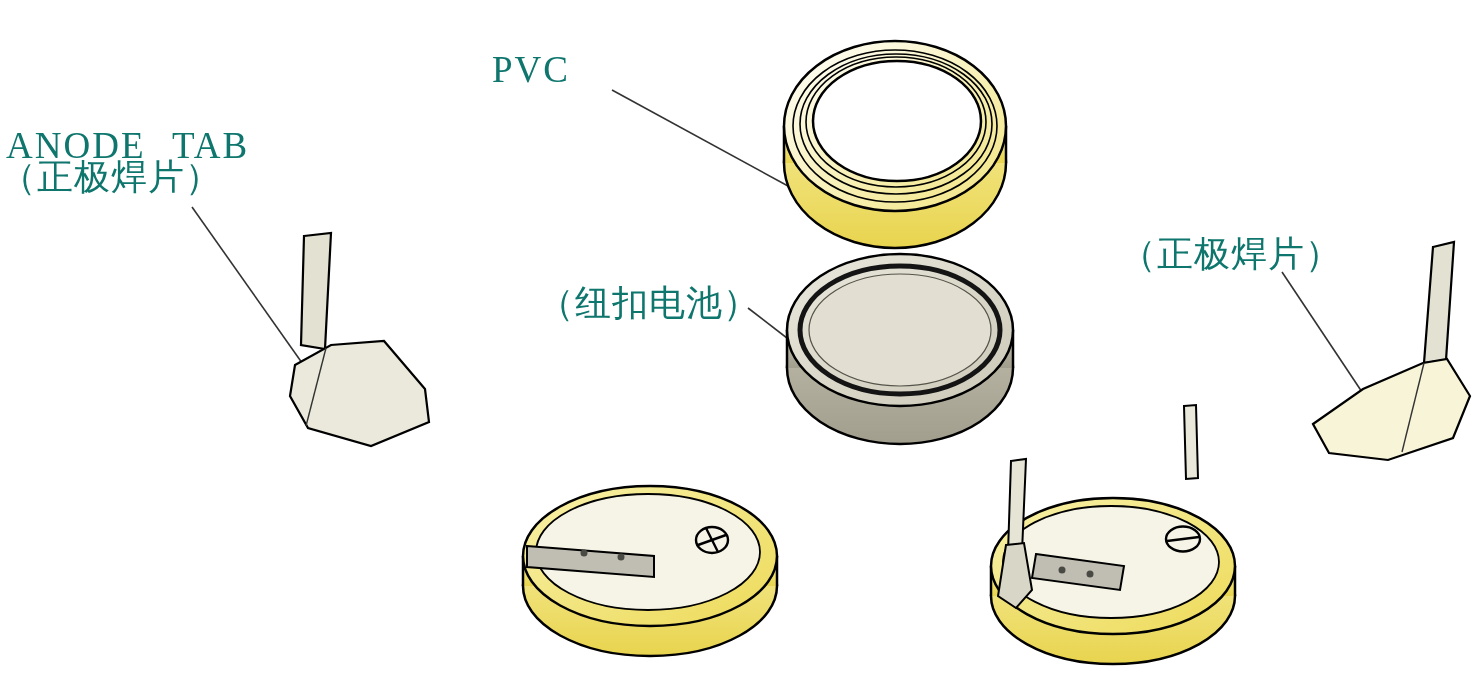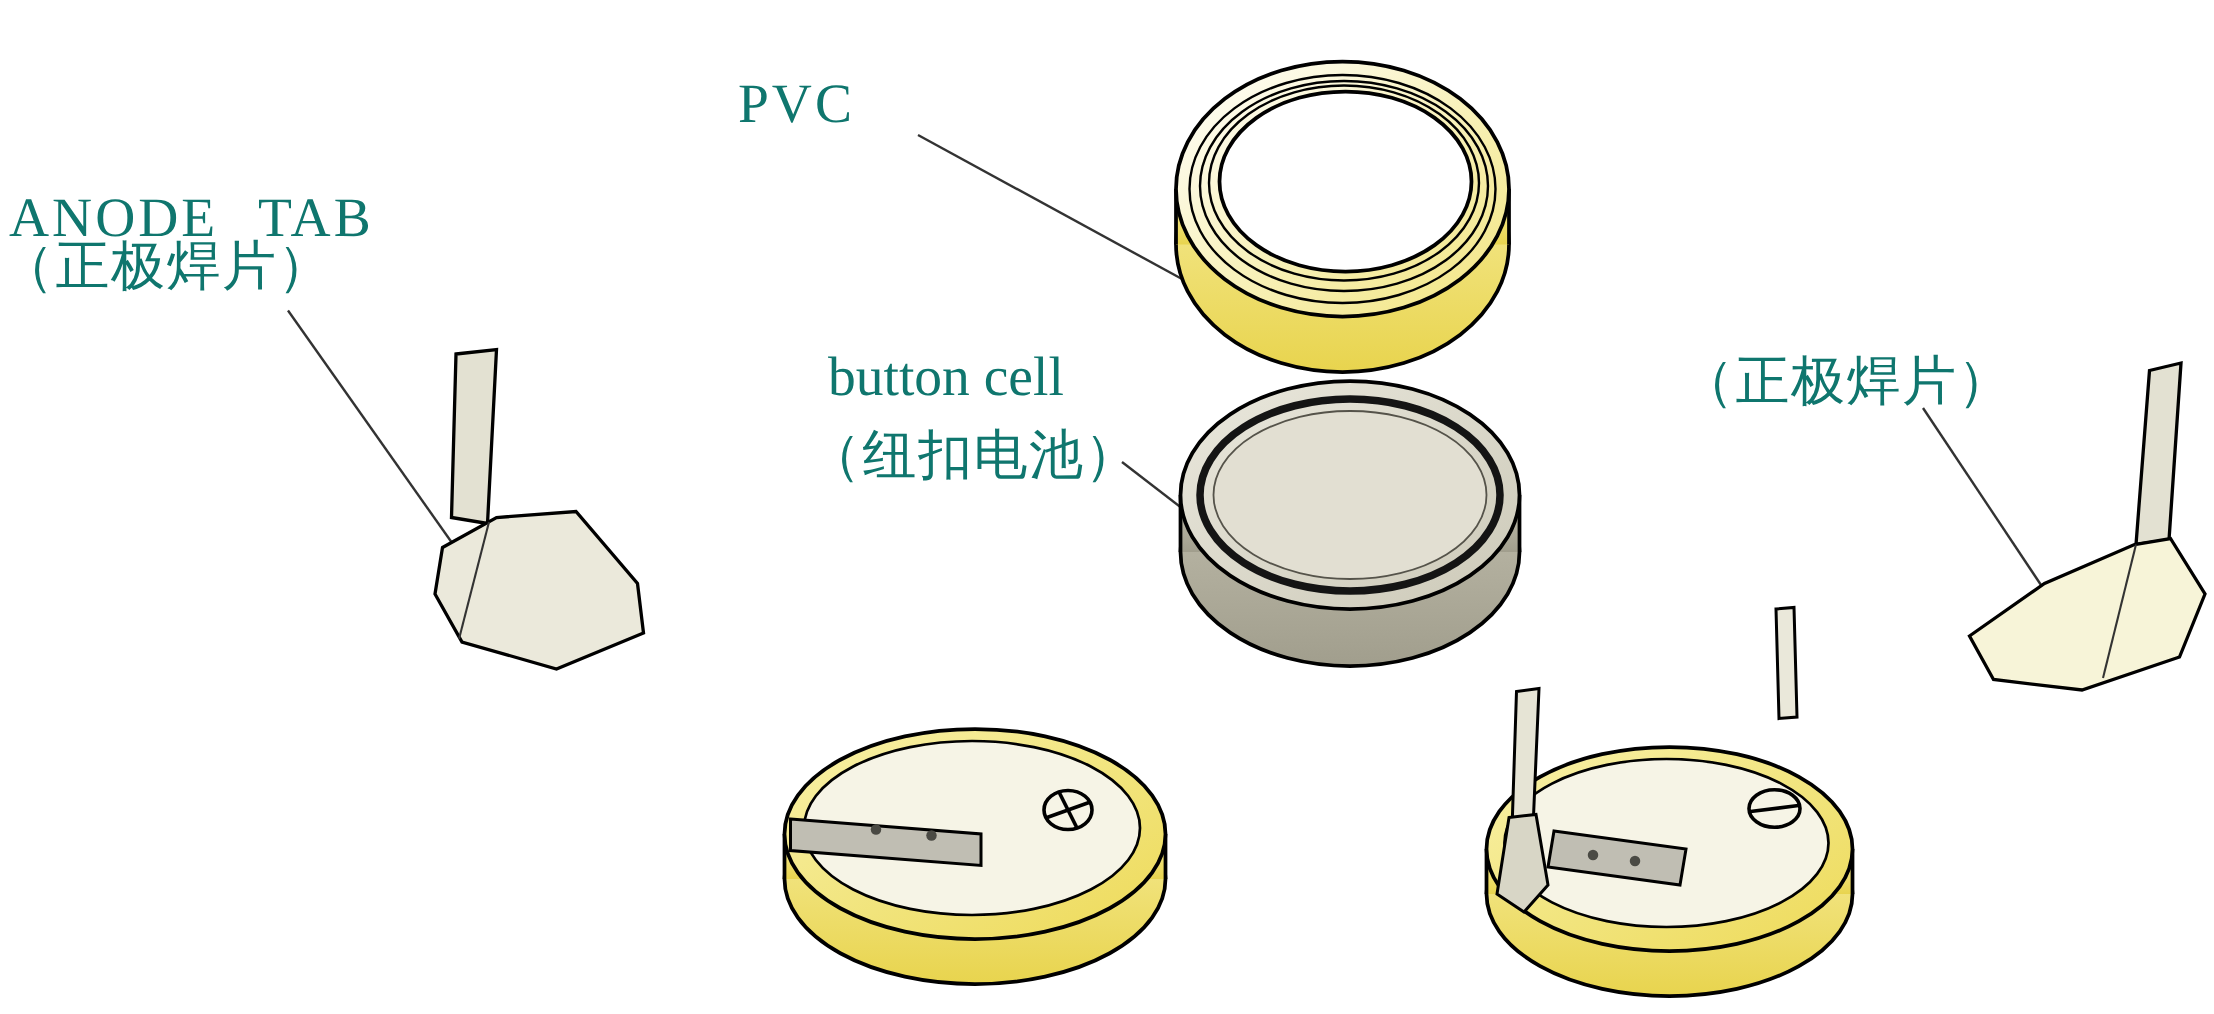--- a/index.html
+++ b/index.html
@@ -132,18 +132,17 @@
         <line x1="1167" y1="541" x2="1199" y2="537" stroke="#000" stroke-width="2.4"></line>
       </g>
     </g>
   </svg>
 
   <div class="label en caps" style="left:6px;top:126px">ANODE TAB</div>
   <div class="label zh" style="left:0px;top:158px">（正极焊片）</div>
 
   <div class="label en" style="left:492px;top:50px">PVC</div>
 
-  <div class="label en" style="left:552px;top:232px;letter-spacing:0">button cell</div>
   <div class="label zh" style="left:538px;top:284px">（纽扣电池）</div>
 
   <div class="label zh" style="left:1120px;top:235px">（正极焊片）</div>
 
 </div>
 
 </body></html>

